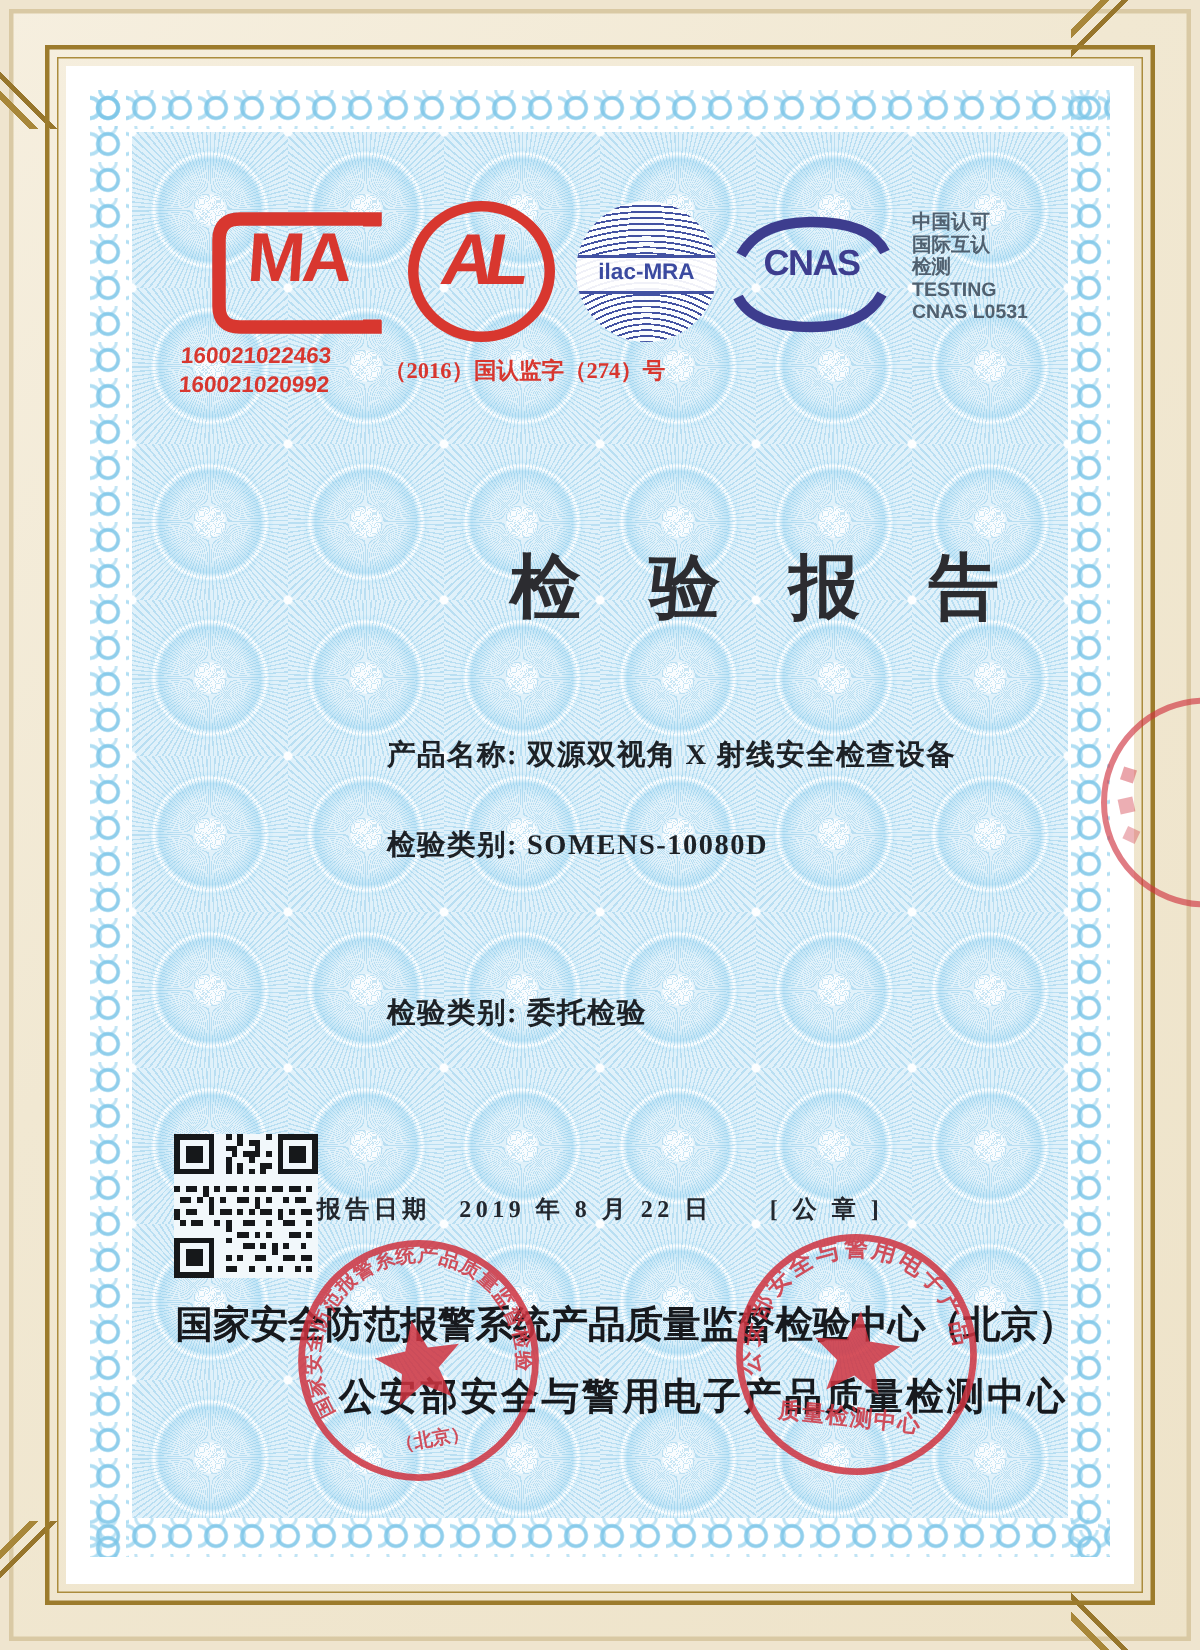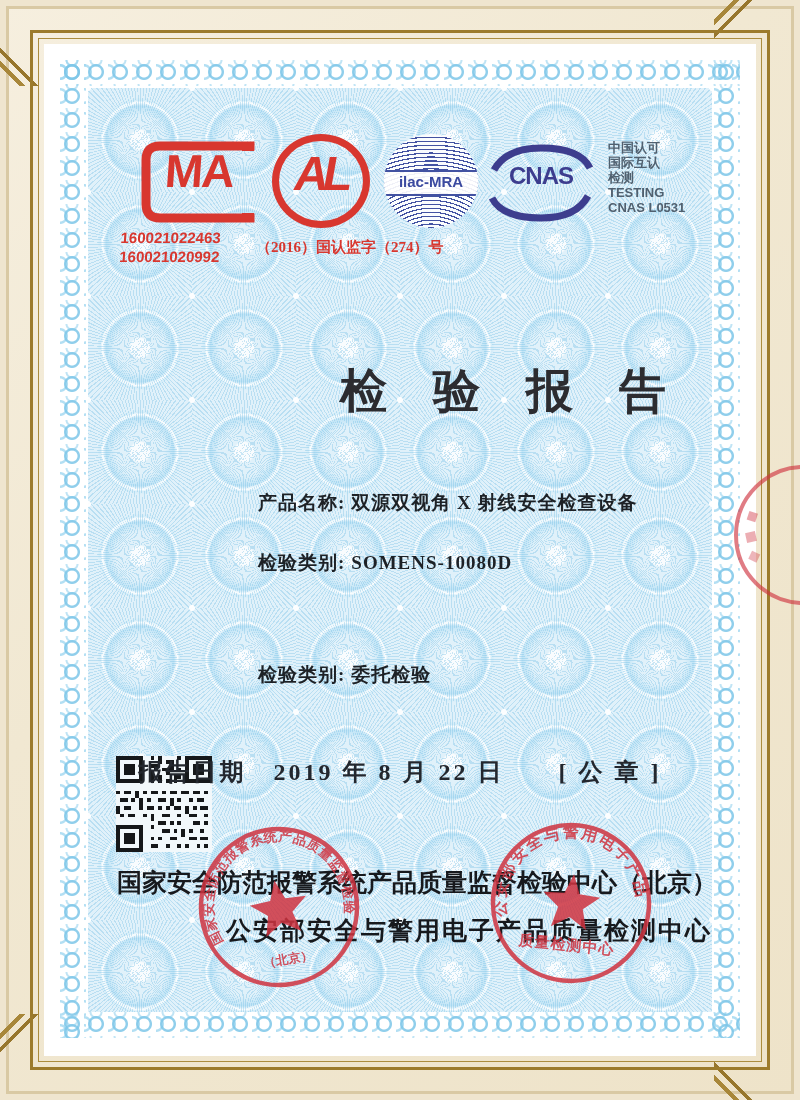--- a/index.html
+++ b/index.html
@@ -82,22 +82,22 @@
   .title{position:absolute;left:0;top:272px;width:100%;text-align:right;
     font-size:47px;font-weight:bold;color:#2c2c30;letter-spacing:46px;text-indent:46px;}
   
   .field{position:absolute;left:170px;font-size:19px;font-weight:bold;color:#1d2126;letter-spacing:1px;}
   .field .sep{padding-right:6px;}
   .f0{top:402px;} .f1{top:462px;} .f2{top:518px;} .f3{top:574px;}
   
   .qr{position:absolute;left:28px;top:668px;width:96px;height:96px;}
   .qr svg{width:100%;height:100%;}
   
-  .date-line{position:absolute;left:0;top:668px;width:100%;text-align:center;
-    font-size:24px;font-weight:bold;color:#23272e;letter-spacing:3px;}
+  .date-line{position:absolute;left:0;top:708px;width:100%;text-align:center;
+    font-size:16px;font-weight:bold;color:#23272e;letter-spacing:3px;}
   
   .org1{position:absolute;left:0;top:778px;width:100%;text-align:center;
     font-size:25px;font-weight:bold;color:#17191d;letter-spacing:0px;margin-left:17px;}
   .org2{position:absolute;left:0;top:826px;width:100%;text-align:right;
     font-size:25px;font-weight:bold;color:#17191d;letter-spacing:2px;}
   
   .seal{position:absolute;width:170px;height:170px;opacity:.85;z-index:6;}
   .seal-left{left:106px;top:734px;transform:rotate(-10deg);}
   .seal-right{left:398px;top:730px;transform:rotate(6deg);}
   .seal svg{width:100%;height:100%;overflow:visible;}

